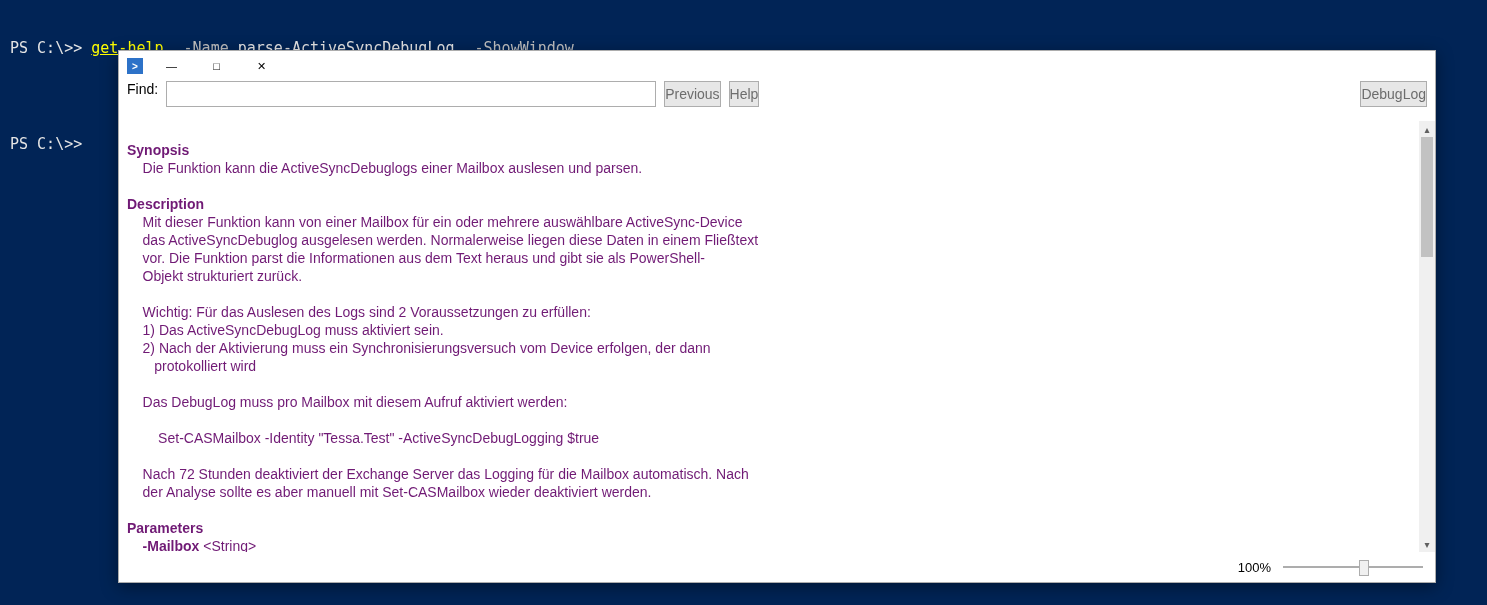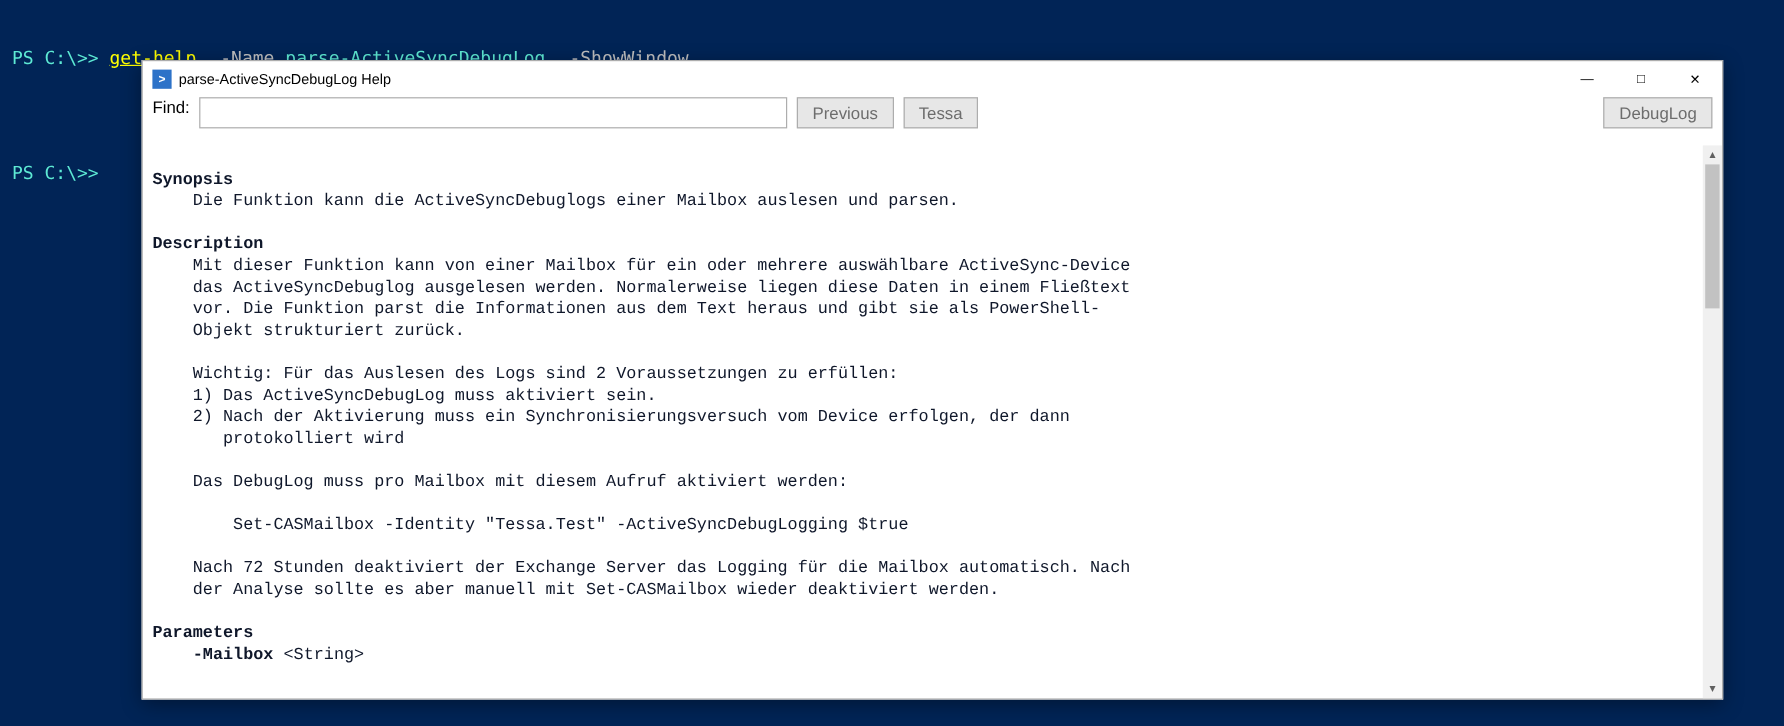--- a/index.html
+++ b/index.html
@@ -13,21 +13,21 @@
     }
     .console {
       padding: 8px 10px 0 10px;
       font-family: Consolas, "Lucida Console", monospace;
       font-size: 15px;
       line-height: 16px;
       color: #fff;
       white-space: pre;
     }
     .cmd-green  { color: #ffff00; text-decoration: underline; }
-    .cmd-white  { color: #5eead4; }
+    .cmd-white  { color: #e5e5e5; }
     .cmd-para   { color: #c0c0c0; margin-left: 11px; }
 
     .help-window {
       position: absolute;
       left: 118px;
       top: 50px;
       width: 1318px;
       height: 533px;
       background: #fff;
       border: 1px solid #adadad;
@@ -71,44 +71,44 @@
     }
     .toolbar label { cursor: default; }
     .toolbar input[type=text] {
       width: 490px; height: 26px;
       border: 1px solid #adadad;
       padding: 0 6px;
       font-size: 14px;
     }
     .toolbar button, .settings-btn {
       height: 26px;
-      padding: 0 12px;
+      padding: 0 0;
       border: 1px solid #adadad;
       background: #e7e7e7;
       font-size: 14px;
       color: #6d6d6d;
     }
     .settings-btn {
       margin-left: auto;
       color: #000;
       background: #e7e7e7;
     }
     .content-wrap {
       position: relative;
       flex: 1 1 auto;
       overflow: hidden;
     }
     .content {
       position: absolute;
       left: 0; top: 0; right: 16px; bottom: 0;
       padding: 2px 8px 6px 8px;
-      font-family: Liberation Mono, monospace;
+      font-family: Liberation Sans, sans-serif;
       font-size: 14px;
       line-height: 18px;
-      color: #0f172a;
+      color: #701a75;
       white-space: pre;
       overflow: hidden;
     }
     .content b { font-weight: bold; }
     .scrollbar {
       position: absolute;
       right: 0; top: 0; bottom: 0;
       width: 16px;
       background: #f0f0f0;
     }
@@ -152,33 +152,32 @@
 
 <div class="console">
   <div><span class="cmd-white">PS C:\&gt;&gt; </span><span class="cmd-green">get-help</span><span> </span><span class="cmd-para">-Name</span><span> </span><span class="cmd-white">parse-ActiveSyncDebugLog</span><span> </span><span class="cmd-para">-ShowWindow</span></div>
   <div style="height:16px"></div>
   <div><span class="cmd-white">PS C:\&gt;&gt;</span></div>
 </div>
 
 <div class="help-window">
   <div class="titlebar">
     <span class="ticon">&gt;</span>
-    <span class="title">parse-ActiveSyncDebugLog Help</span>
     <span class="btns">
       <span class="wbtn">—</span>
       <span class="wbtn">□</span>
       <span class="wbtn">✕</span>
     </span>
   </div>
 
   <div class="toolbar">
     <label>Find:</label>
     <input type="text" value="" style="">
     <button>Previous</button>
-    <button>Tessa</button>
+    <button>Help</button>
     <button class="settings-btn">DebugLog</button>
   </div>
 
   <div class="content-wrap">
     <div class="content">
 <b>Synopsis</b>
 <span>    Die Funktion kann die ActiveSyncDebuglogs einer Mailbox auslesen und parsen.</span>
 
 <b>Description</b>
 <span>    Mit dieser Funktion kann von einer Mailbox für ein oder mehrere auswählbare ActiveSync-Device</span>
@@ -201,13 +200,20 @@
 <b>Parameters</b>
 <b>    -Mailbox</b><span> &lt;String&gt;</span>
     </div>
     <div class="scrollbar">
       <div class="arrow">▴</div>
       <div class="thumb"></div>
       <div class="arrow" style="position:absolute;bottom:0">▾</div>
     </div>
   </div>
 
+  <div class="statusbar">
+    <span>100%</span>
+    <span class="slider">
+      <span class="track"></span>
+      <span class="thumb"></span>
+    </span>
+  </div>
 </div>
 
 </body></html>

